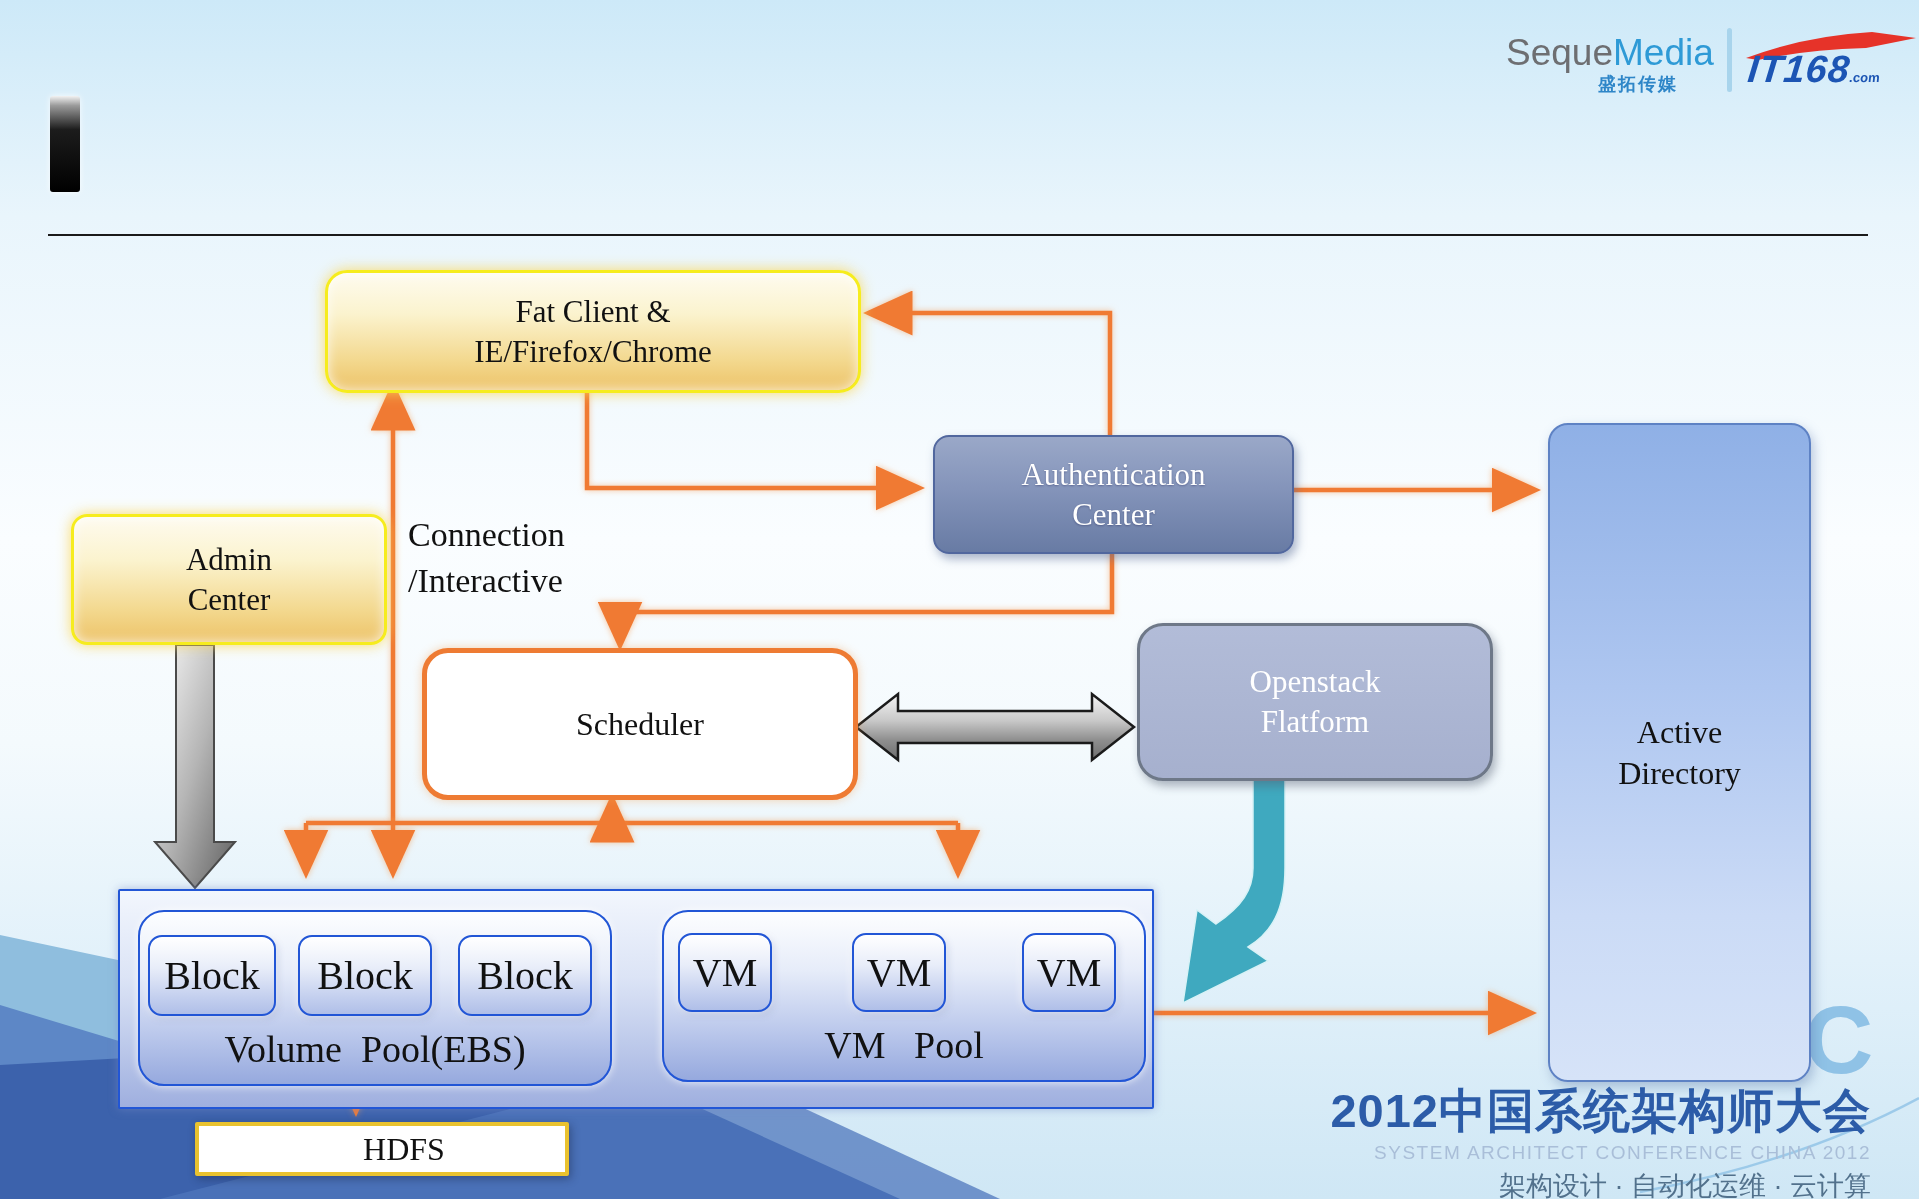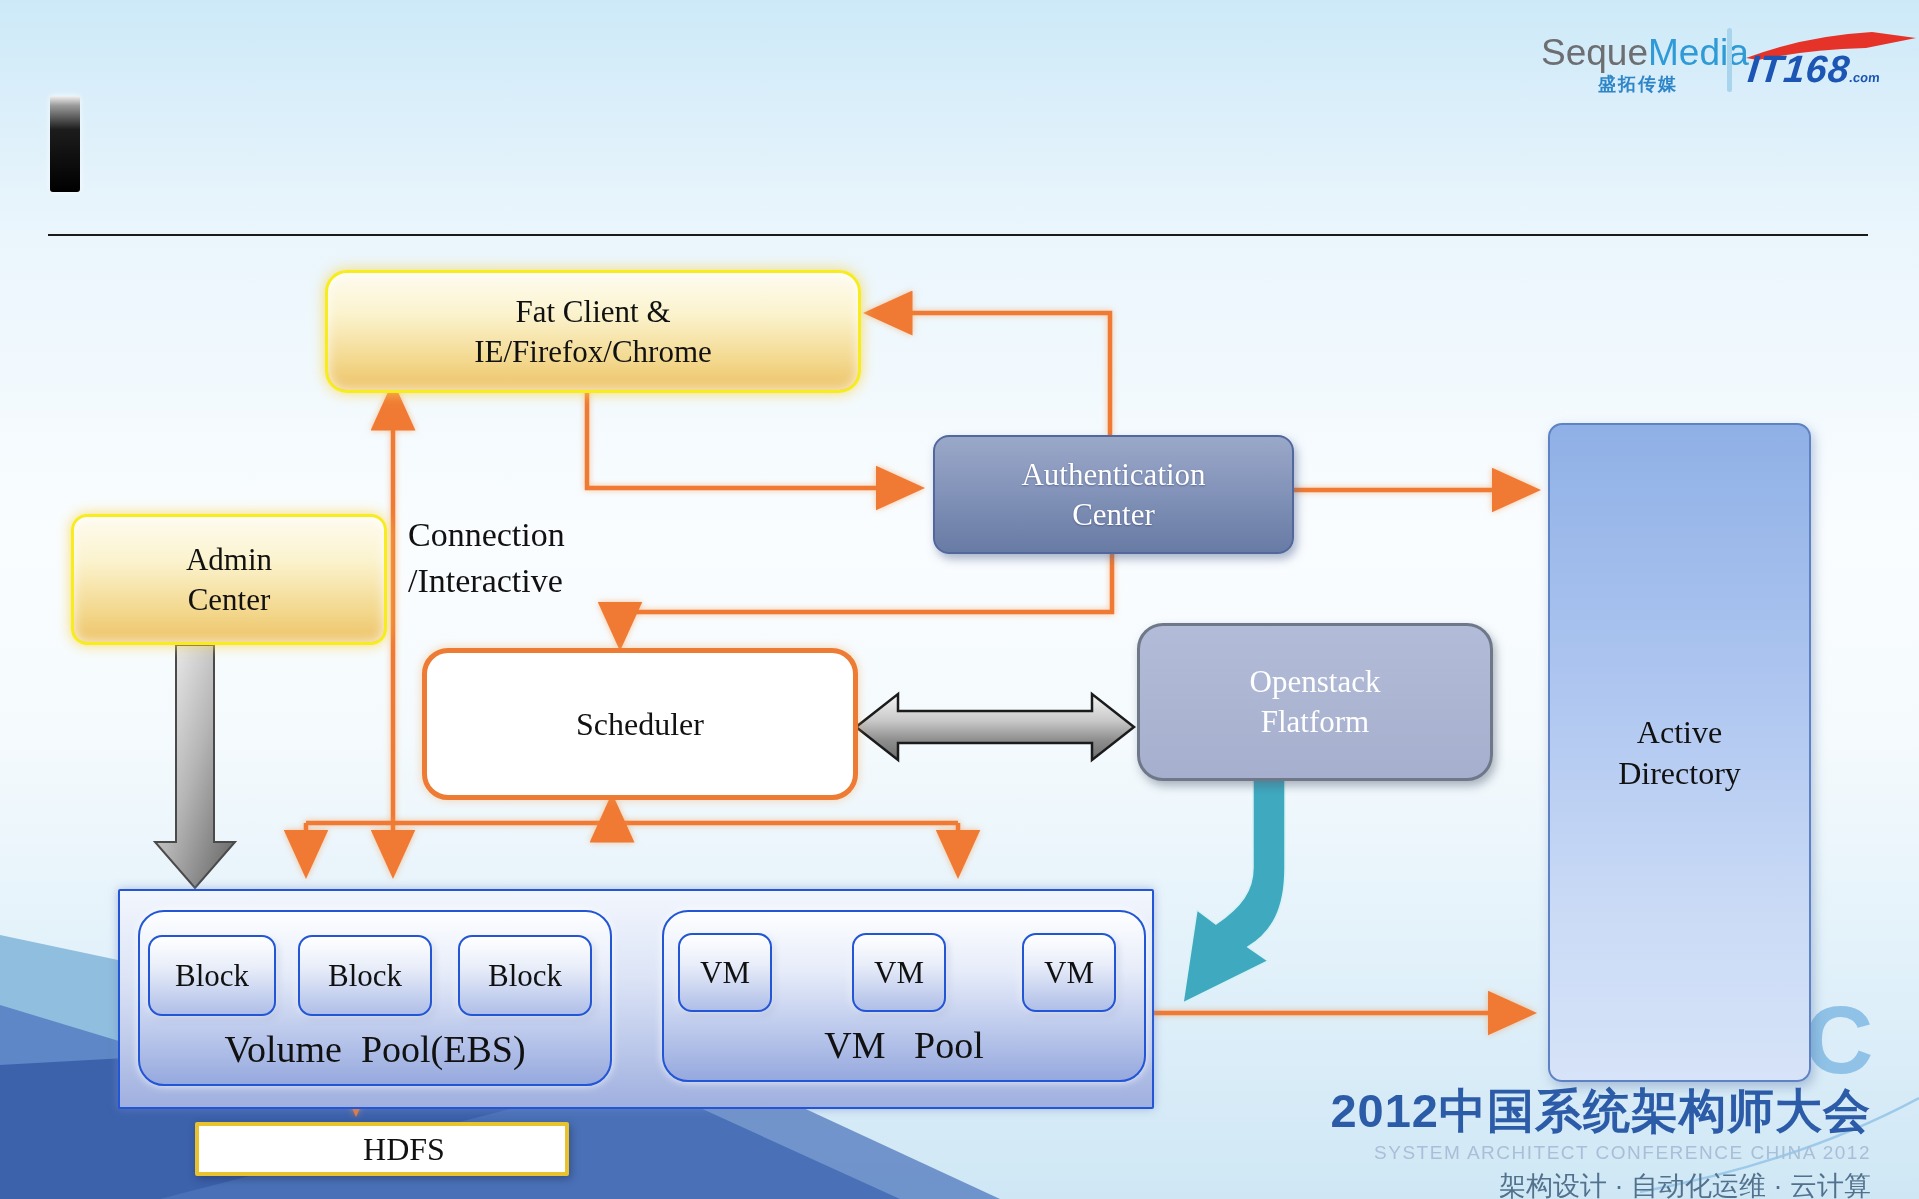--- a/index.html
+++ b/index.html
@@ -22,45 +22,45 @@
   .node{position:absolute;z-index:2;display:flex;align-items:center;justify-content:center;text-align:center;
     font-family:"Liberation Serif",serif;color:#111;white-space:pre-wrap;line-height:1.28;}
   .yellow{border:3px solid #f6ec1e;border-radius:22px;font-size:31px;
     background:linear-gradient(180deg,#fefbef 0%,#fbf3ce 35%,#f3d88e 75%,#edc368 100%);
     box-shadow:0 0 14px rgba(250,215,90,.9), inset 0 0 12px rgba(255,255,255,.8);}
   .slate{border:2.5px solid #51679e;border-radius:16px;color:#fff;font-size:31px;
     background:linear-gradient(180deg,#9aa8c8 0%,#8494ba 45%,#687ba4 100%);
     box-shadow:3px 5px 10px rgba(90,110,150,.5);text-shadow:0 1px 2px rgba(0,0,60,.3);}
   .openstack{border:3px solid #6e7888;border-radius:26px;color:#fff;font-size:31px;
     background:linear-gradient(180deg,#b2bcd8 0%,#a6b0ce 100%);box-shadow:3px 5px 10px rgba(80,90,110,.45);}
-  .ad{border:2.5px solid #5e82c4;border-radius:14px;font-size:32px;
+  .ad{border:2.5px solid #5e82c4;border-radius:20px;font-size:32px;
     background:linear-gradient(180deg,#8fb0e6 0%,#aec6f0 40%,#cbdbf6 75%,#d6e3f8 100%);
     box-shadow:3px 5px 12px rgba(90,120,170,.4);}
   .scheduler{border:5px solid #ee7b33;border-radius:26px;background:#fff;font-size:32px;
     box-shadow:0 0 10px rgba(245,160,80,.45);}
   .pool-outer{border:2px solid #2256d6;border-radius:2px;
     background:linear-gradient(180deg,#f2f6fd 0%,#dce4f6 40%,#b9c6e9 75%,#9fafdf 100%);
     box-shadow:0 0 10px rgba(120,140,200,.55);}
   .pool-inner{border:2px solid #2256d6;border-radius:26px;
     background:linear-gradient(180deg,#fdfeff 0%,#e6ecf9 35%,#bcc9ec 70%,#96a9de 100%);
     box-shadow:0 0 8px rgba(255,255,255,.8);}
   .pool-label{position:absolute;left:0;right:0;bottom:10px;text-align:center;font-size:38px;
     font-family:"Liberation Serif",serif;white-space:pre-wrap;z-index:3;}
-  .cell{border:2px solid #2256d6;border-radius:14px;font-size:31px;
+  .cell{border:2px solid #2256d6;border-radius:14px;font-size:40px;
     background:linear-gradient(180deg,#ffffff 0%,#e8edf9 40%,#c2ceee 80%,#b0bfe8 100%);
     box-shadow:0 0 8px rgba(255,255,255,.9), 2px 3px 6px rgba(100,120,180,.35);text-align:center;}
   .hdfs{border:4px solid #e9c22f;border-radius:2px;background:#fff;font-size:32px;box-shadow:2px 3px 8px rgba(20,30,60,.4);padding-left:44px;}
   .annotation{position:absolute;left:408px;top:512px;z-index:2;font-family:"Liberation Serif",serif;
     font-size:34px;color:#111;white-space:pre-wrap;line-height:1.35;}
   
   svg.connectors{position:absolute;left:0;top:0;z-index:1;}
   .orange-line{stroke:#f07a33;stroke-width:4.5;fill:none;filter:drop-shadow(0 0 3px rgba(246,150,70,.55));}
   
   .logo-seq{position:absolute;left:1506px;top:32px;z-index:2;font-size:37px;letter-spacing:0;}
-  .logo-seq .g{color:#6d6e71;margin-left:35px;} .logo-seq .b{color:#2e9ad6;margin-top:44px;}
+  .logo-seq .g{color:#6d6e71;} .logo-seq .b{color:#2e9ad6;margin-top:44px;}
   .logo-seq-cn{position:absolute;left:1598px;top:72px;z-index:2;font-size:18px;font-weight:bold;color:#2e86c8;letter-spacing:2px;}
   .logo-divider{position:absolute;left:1727px;top:28px;width:5px;height:64px;background:#a8d4ec;border-radius:3px;z-index:2;}
   .logo-it168{position:absolute;left:1748px;top:48px;z-index:2;font-size:38px;font-weight:900;font-style:italic;
     color:#1c55b4;transform:skewX(-6deg);letter-spacing:1px;}
   .logo-it168 .dotcom{font-size:13px;font-style:normal;letter-spacing:0;}
   
   .conf-cn{position:absolute;right:48px;top:1080px;z-index:2;font-size:47px;font-weight:bold;color:#2c5ca8;letter-spacing:1px;}
   .conf-en{position:absolute;right:48px;top:1142px;z-index:2;font-size:19px;color:#a9bed8;letter-spacing:1.5px;}
   .conf-tag{position:absolute;right:48px;top:1168px;z-index:2;font-size:27px;color:#52718c;}
 </style>

